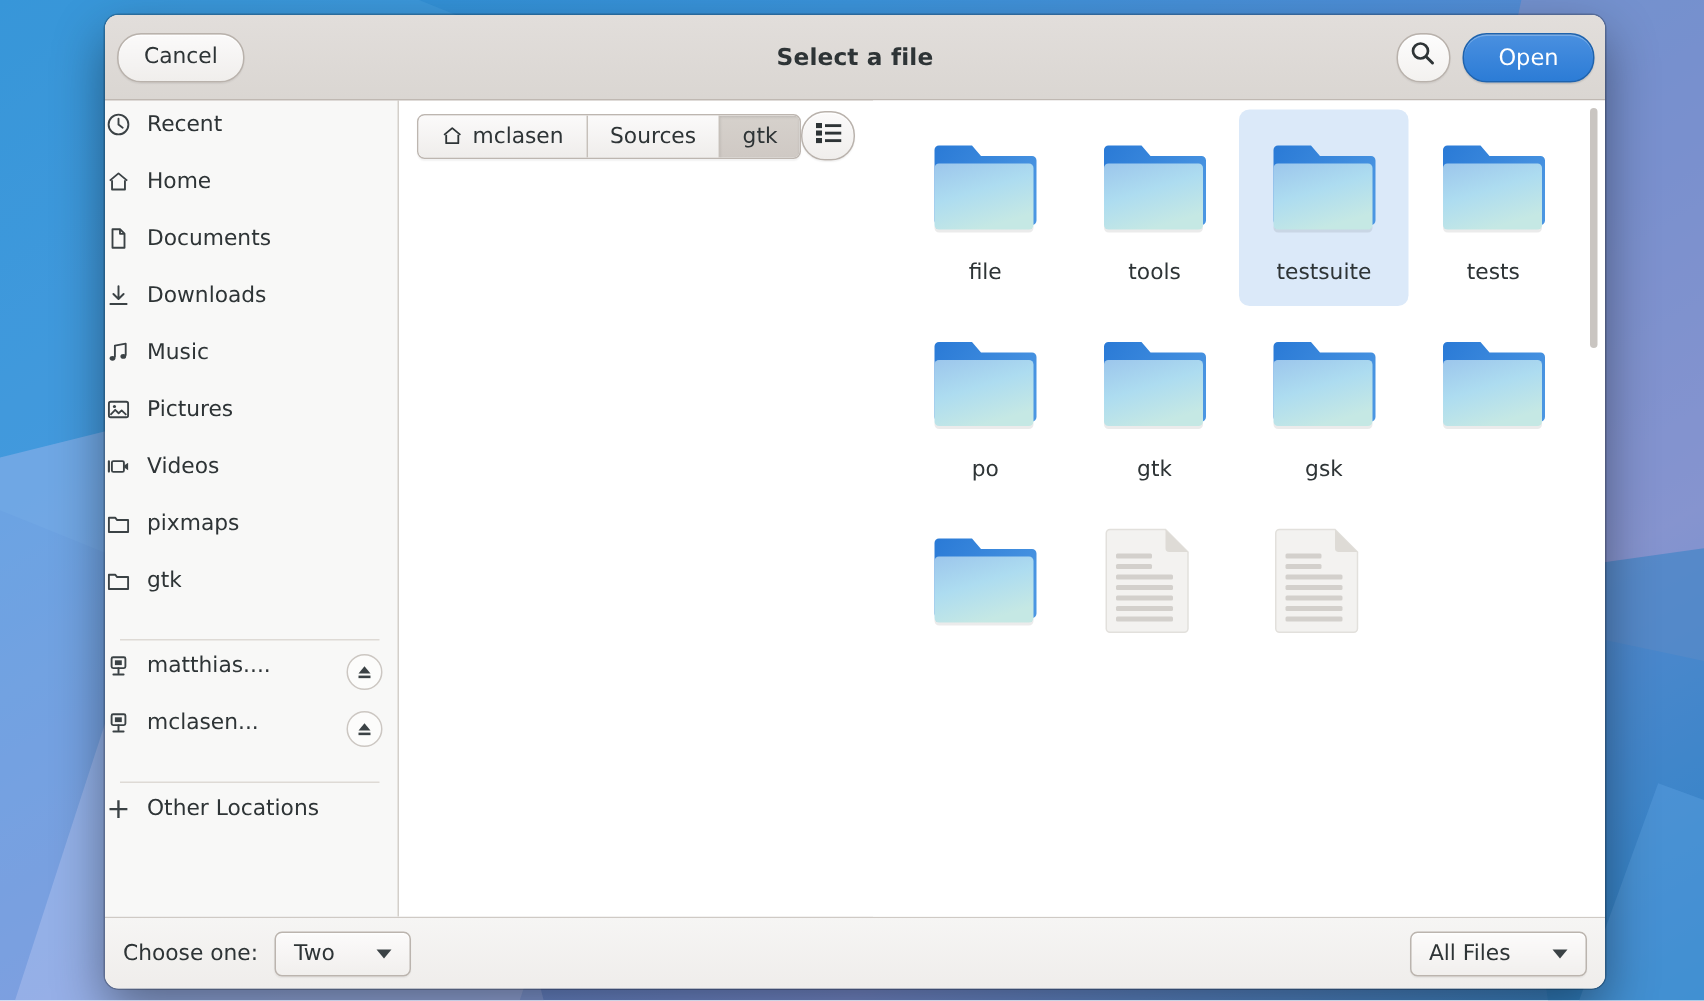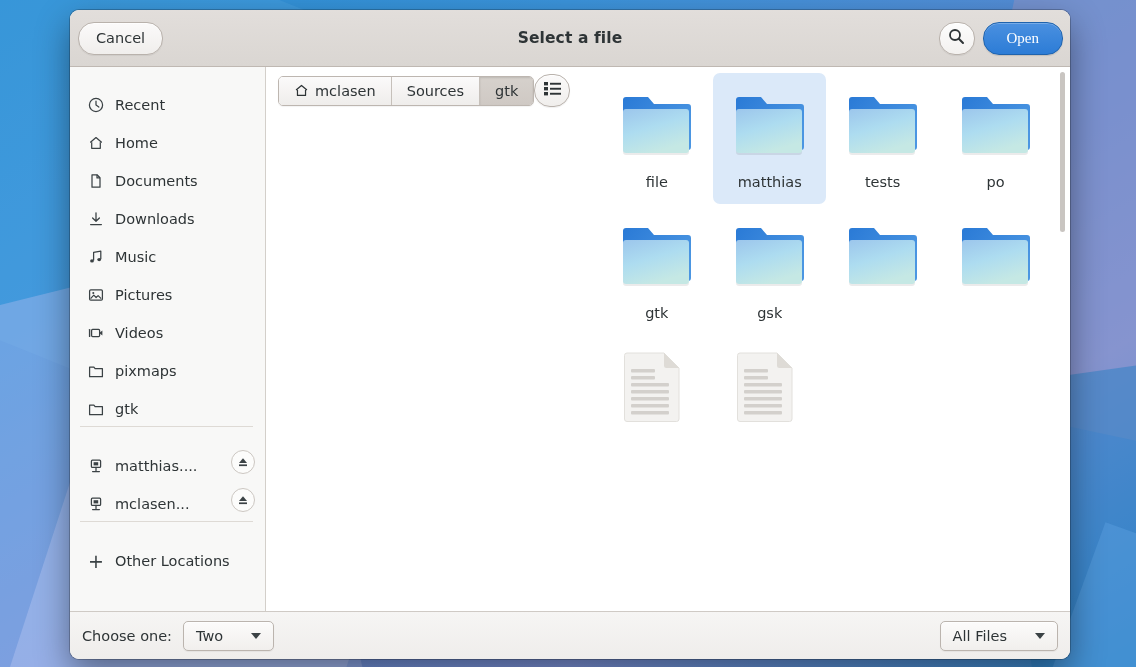--- a/index.html
+++ b/index.html
@@ -89,21 +89,20 @@
     padding: 0;
     background: linear-gradient(to bottom, #fdfdfd, #f3f1ef);
   }
   #open-btn {
     background: linear-gradient(to bottom, #4a90e0, #2c7cd6);
     border: 1px solid #1f63ad;
     color: #ffffff;
     font-size: 15px;
     padding: 7px 23px;
     box-shadow: 0 1px 1px rgba(0,0,0,.12), inset 0 1px 0 rgba(255,255,255,.25);
-    font-family: Liberation Serif, serif;
   }
 
   
   .body {
     flex: 1 1 auto;
     display: flex;
     min-height: 0;
     border-bottom: 1px solid #cfcac5;
   }
 
@@ -111,23 +110,23 @@
   .sidebar {
     width: 196px;
     flex: 0 0 196px;
     background: #f8f8f7;
     border-right: 1px solid #d3cfca;
     padding-top: 8px;
     overflow: hidden;
   }
   .side-item {
     display: flex;
-    align-items: flex-end;
+    align-items: flex-start;
     height: 38px;
-    padding: 0 10px 0 18px;
+    padding: 0 10px 0 1px;
     gap: 11px;
     cursor: default;
   }
   .side-label {
     font-size: 14.5px;
     color: #2e3436;
     white-space: nowrap;
     overflow: hidden;
   }
   .side-icon { width: 16px; height: 16px; flex: 0 0 16px;
@@ -477,40 +476,61 @@
       <stop offset="1" stop-color="#4b96e2"></stop>
     </linearGradient>
   </defs>
   <path d="M8 12 h22 l6 7 h34 a3 3 0 0 1 3 3 v40 a3 3 0 0 1 -3 3 H8 a3 3 0 0 1 -3 -3 V15 a3 3 0 0 1 3 -3 z" fill="url(#ftab)"></path>
   <path d="M8 24 h60 a3 3 0 0 1 3 3 v38 a3 3 0 0 1 -3 3 H8 a3 3 0 0 1 -3 -3 V27 a3 3 0 0 1 3 -3 z" fill="url(#fbody)"></path>
   <path d="M5 65 a3 3 0 0 0 3 3 h60 a3 3 0 0 0 3 -3 v2 a3 3 0 0 1 -3 3 H8 a3 3 0 0 1 -3 -3 z" fill="rgba(0,0,0,0.08)"></path>
 </svg>
                 </div>
                 <div class="cell-label">file</div>
               </div>
+              <div class="cell">
+                <div class="icon-wrap">
+<svg viewBox="0 0 78 78">
+  <defs>
+    <linearGradient id="fbody" x1="0" y1="0" x2="0.45" y2="1">
+      <stop offset="0" stop-color="#9cc6ec"></stop>
+      <stop offset="0.5" stop-color="#addcf0"></stop>
+      <stop offset="1" stop-color="#c5e8e4"></stop>
+    </linearGradient>
+    <linearGradient id="ftab" x1="0" y1="0" x2="1" y2="0.6">
+      <stop offset="0" stop-color="#2a7ad6"></stop>
+      <stop offset="1" stop-color="#4b96e2"></stop>
+    </linearGradient>
+  </defs>
+  <path d="M8 12 h22 l6 7 h34 a3 3 0 0 1 3 3 v40 a3 3 0 0 1 -3 3 H8 a3 3 0 0 1 -3 -3 V15 a3 3 0 0 1 3 -3 z" fill="url(#ftab)"></path>
+  <path d="M8 24 h60 a3 3 0 0 1 3 3 v38 a3 3 0 0 1 -3 3 H8 a3 3 0 0 1 -3 -3 V27 a3 3 0 0 1 3 -3 z" fill="url(#fbody)"></path>
+  <path d="M5 65 a3 3 0 0 0 3 3 h60 a3 3 0 0 0 3 -3 v2 a3 3 0 0 1 -3 3 H8 a3 3 0 0 1 -3 -3 z" fill="rgba(0,0,0,0.08)"></path>
+</svg>
+                </div>
+                <div class="cell-label">tools</div>
+              </div>
               <div class="cell selected">
                 <div class="icon-wrap">
 <svg viewBox="0 0 78 78">
   <defs>
     <linearGradient id="fbody" x1="0" y1="0" x2="0.45" y2="1">
       <stop offset="0" stop-color="#9cc6ec"></stop>
       <stop offset="0.5" stop-color="#addcf0"></stop>
       <stop offset="1" stop-color="#c5e8e4"></stop>
     </linearGradient>
     <linearGradient id="ftab" x1="0" y1="0" x2="1" y2="0.6">
       <stop offset="0" stop-color="#2a7ad6"></stop>
       <stop offset="1" stop-color="#4b96e2"></stop>
     </linearGradient>
   </defs>
   <path d="M8 12 h22 l6 7 h34 a3 3 0 0 1 3 3 v40 a3 3 0 0 1 -3 3 H8 a3 3 0 0 1 -3 -3 V15 a3 3 0 0 1 3 -3 z" fill="url(#ftab)"></path>
   <path d="M8 24 h60 a3 3 0 0 1 3 3 v38 a3 3 0 0 1 -3 3 H8 a3 3 0 0 1 -3 -3 V27 a3 3 0 0 1 3 -3 z" fill="url(#fbody)"></path>
   <path d="M5 65 a3 3 0 0 0 3 3 h60 a3 3 0 0 0 3 -3 v2 a3 3 0 0 1 -3 3 H8 a3 3 0 0 1 -3 -3 z" fill="rgba(0,0,0,0.08)"></path>
 </svg>
                 </div>
-                <div class="cell-label">matthias</div>
+                <div class="cell-label">testsuite</div>
               </div>
               <div class="cell">
                 <div class="icon-wrap">
 <svg viewBox="0 0 78 78">
   <defs>
     <linearGradient id="fbody" x1="0" y1="0" x2="0.45" y2="1">
       <stop offset="0" stop-color="#9cc6ec"></stop>
       <stop offset="0.5" stop-color="#addcf0"></stop>
       <stop offset="1" stop-color="#c5e8e4"></stop>
     </linearGradient>

